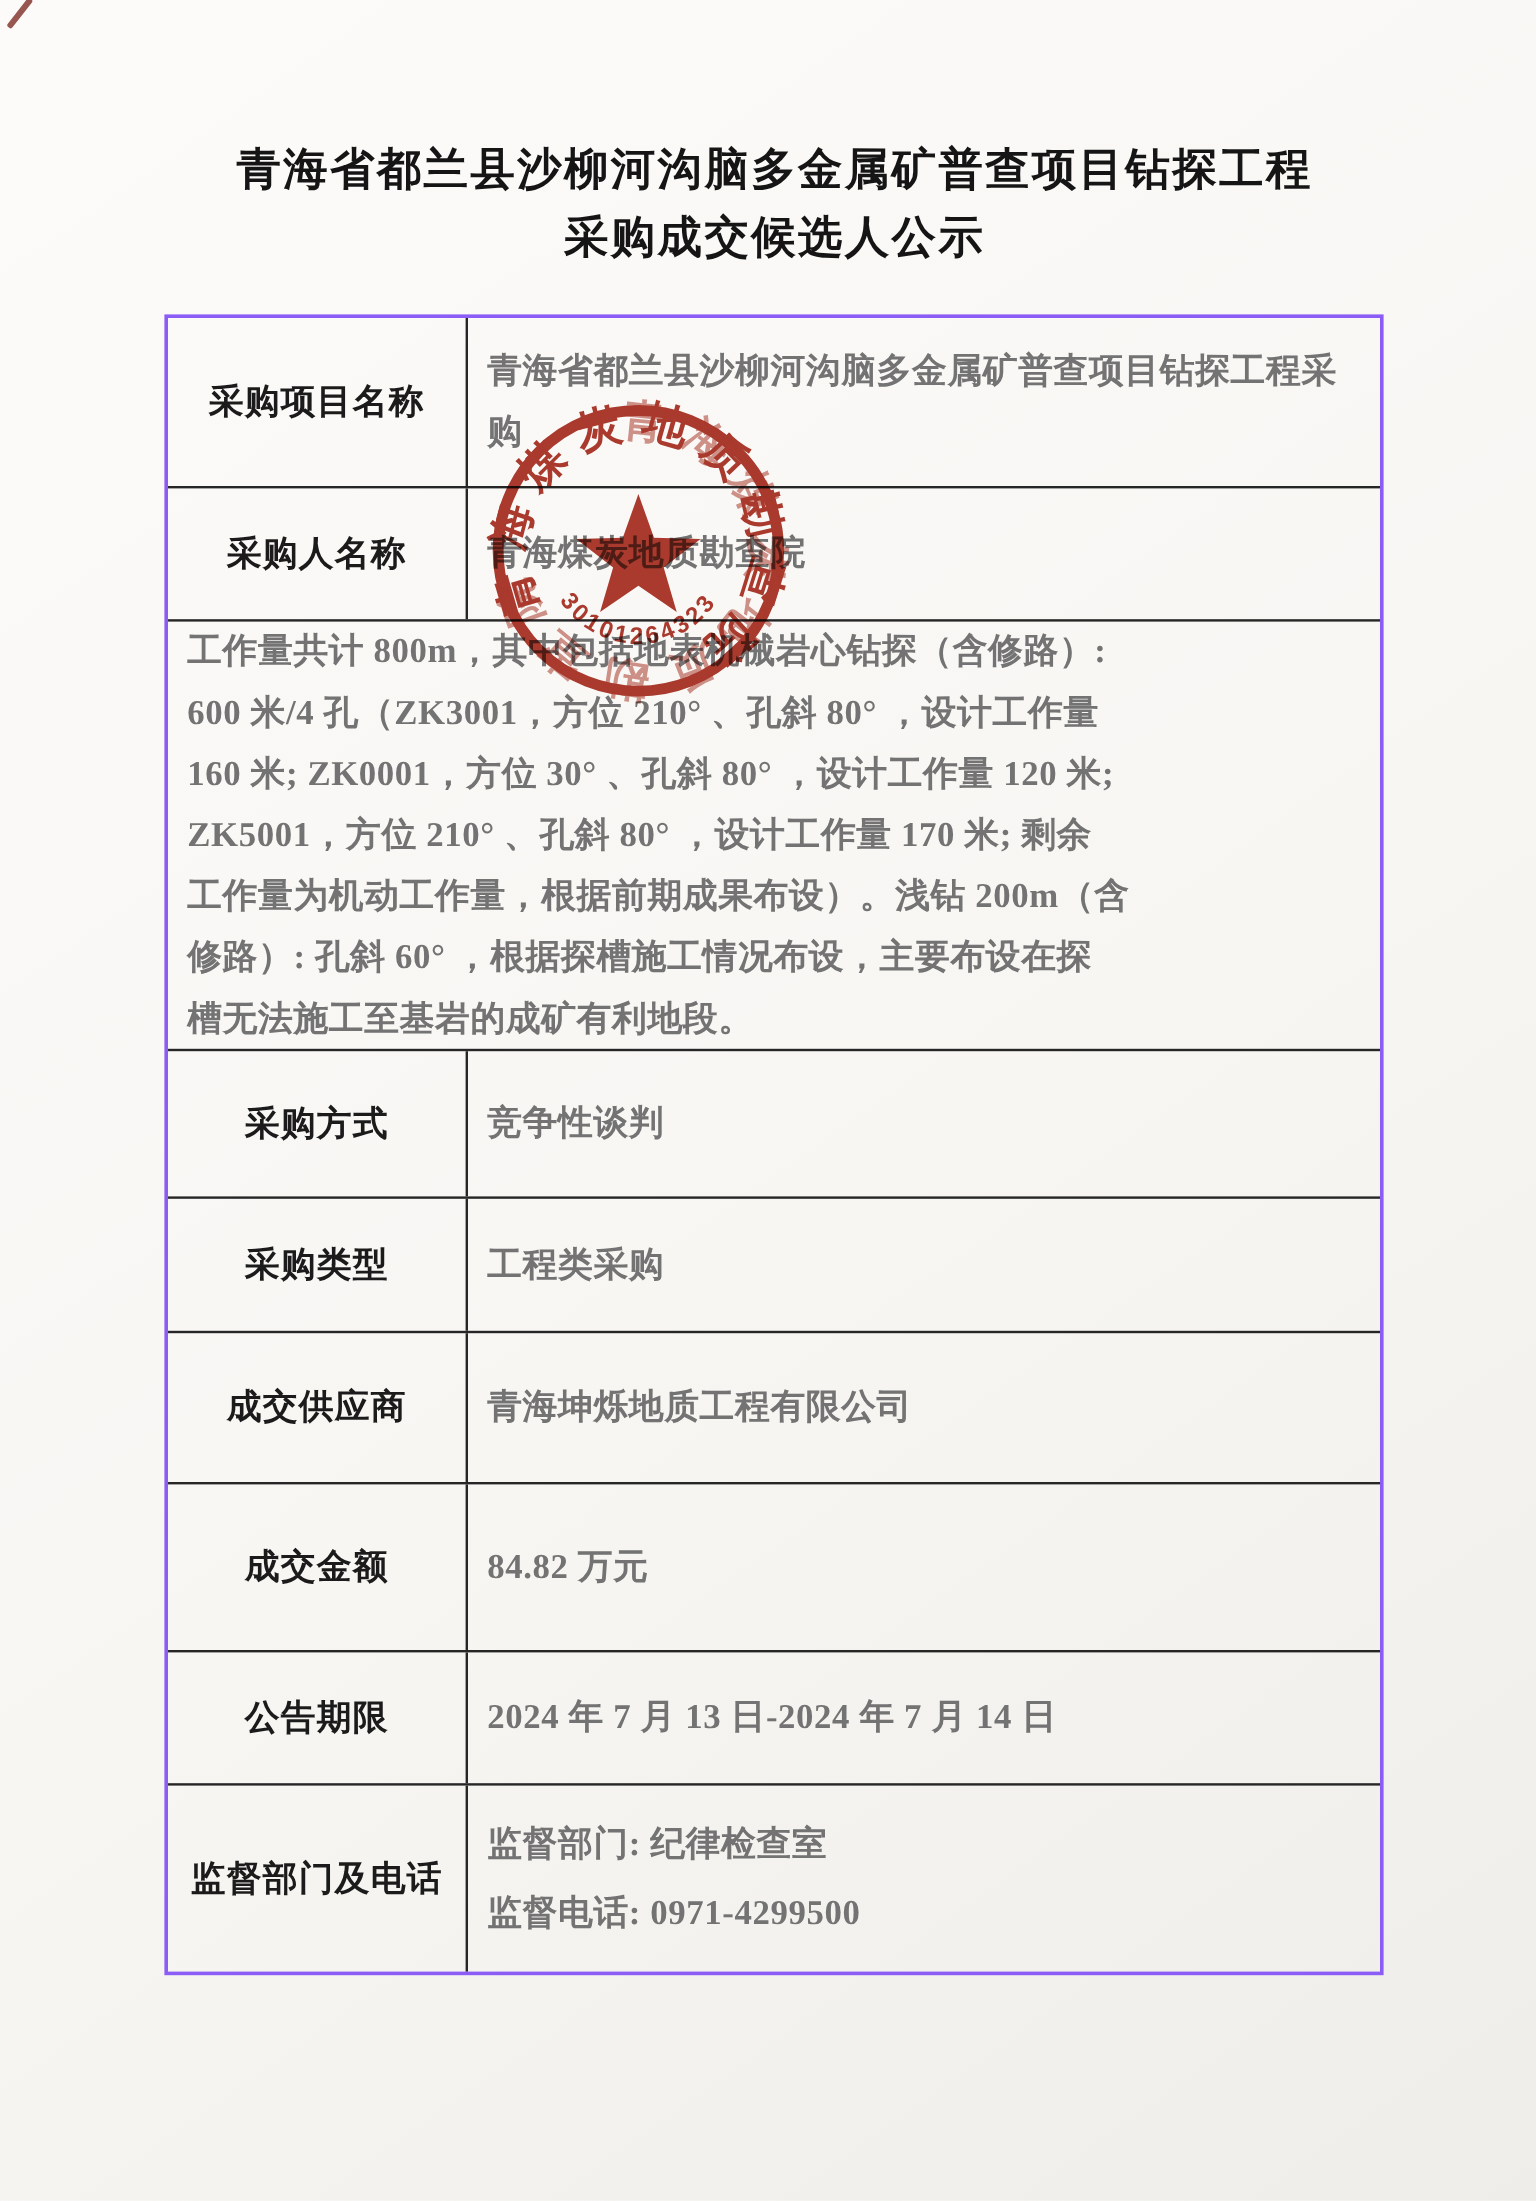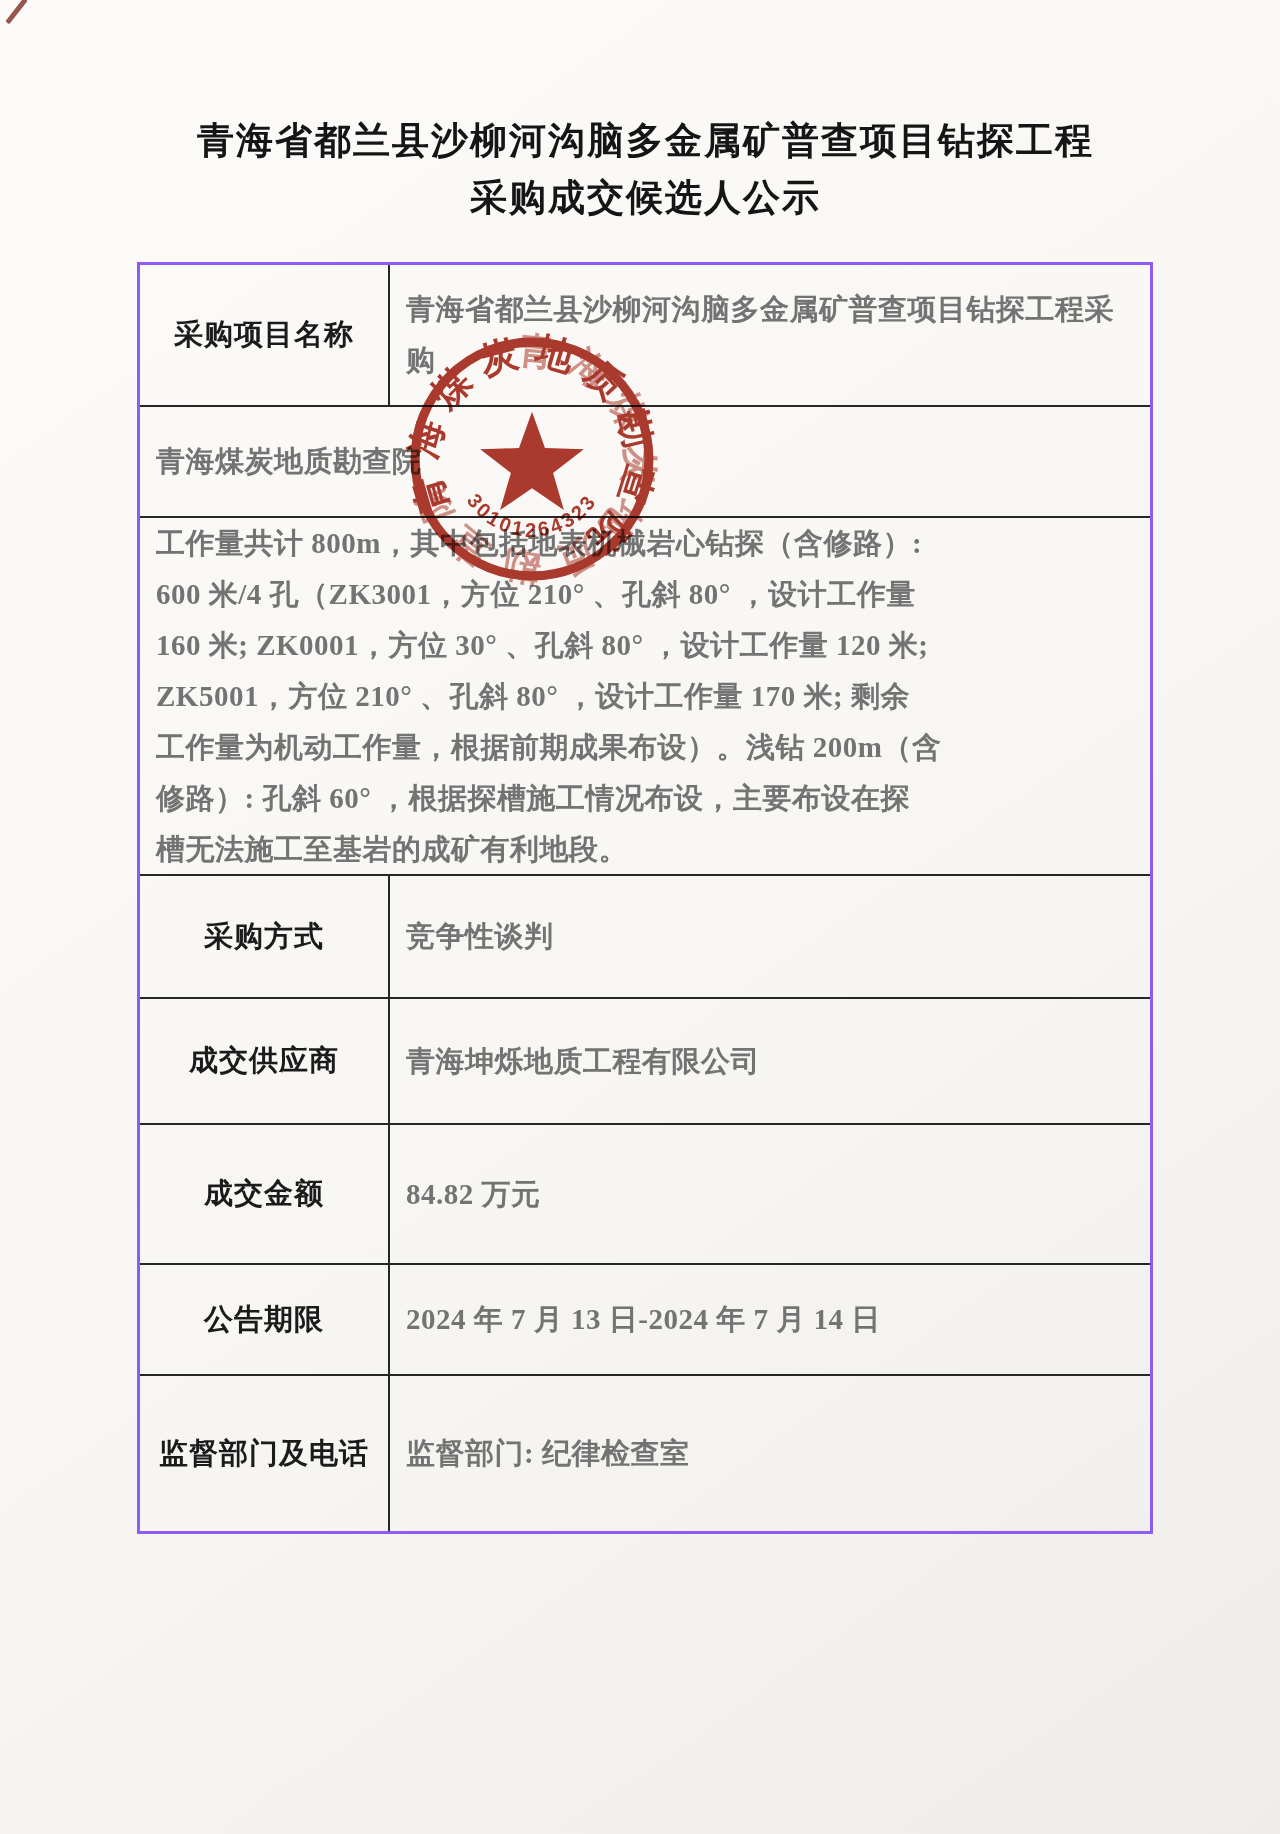--- a/index.html
+++ b/index.html
@@ -60,20 +60,21 @@
   <div class="doc-table">
 
     <div class="row" style="height:142px">
       <div class="cell-label">采购项目名称</div>
       <div class="cell-value">
         <div class="vline">青海省都兰县沙柳河沟脑多金属矿普查项目钻探工程采购</div>
       </div>
     </div>
 
     <div class="row" style="height:111px">
+      <div class="cell-label">采购人名称</div>
       <div class="cell-value">
         <div class="vline">青海煤炭地质勘查院</div>
       </div>
     </div>
 
     <div class="row" style="height:358px">
       <div class="cell-value">
         <div class="vline">工作量共计 800m，其中包括地表机械岩心钻探（含修路）:</div>
         <div class="vline">600 米/4 孔（ZK3001，方位 210° 、孔斜 80° ，设计工作量</div>
         <div class="vline">160 米; ZK0001，方位 30° 、孔斜 80° ，设计工作量 120 米;</div>
@@ -84,20 +85,26 @@
       </div>
     </div>
 
     <div class="row" style="height:123px">
       <div class="cell-label">采购方式</div>
       <div class="cell-value">
         <div class="vline">竞争性谈判</div>
       </div>
     </div>
 
+    <div class="row" style="height:112px">
+      <div class="cell-label">采购类型</div>
+      <div class="cell-value">
+        <div class="vline">工程类采购</div>
+      </div>
+    </div>
 
     <div class="row" style="height:126px">
       <div class="cell-label">成交供应商</div>
       <div class="cell-value">
         <div class="vline">青海坤烁地质工程有限公司</div>
       </div>
     </div>
 
     <div class="row" style="height:140px">
       <div class="cell-label">成交金额</div>
@@ -110,20 +117,21 @@
       <div class="cell-label">公告期限</div>
       <div class="cell-value">
         <div class="vline">2024 年 7 月 13 日-2024 年 7 月 14 日</div>
       </div>
     </div>
 
     <div class="row" style="height:155px">
       <div class="cell-label">监督部门及电话</div>
       <div class="cell-value">
         <div class="vline2">监督部门: 纪律检查室</div>
+        <div class="vline2">监督电话: 0971-4299500</div>
       </div>
     </div>
 
   </div>
 
   <div class="stamp">
     <svg viewBox="0 0 260 260" xmlns="http://www.w3.org/2000/svg">
 
       <circle cx="130" cy="130" r="116" fill="none" stroke-width="9" stroke="#a72c1e"></circle>
 

